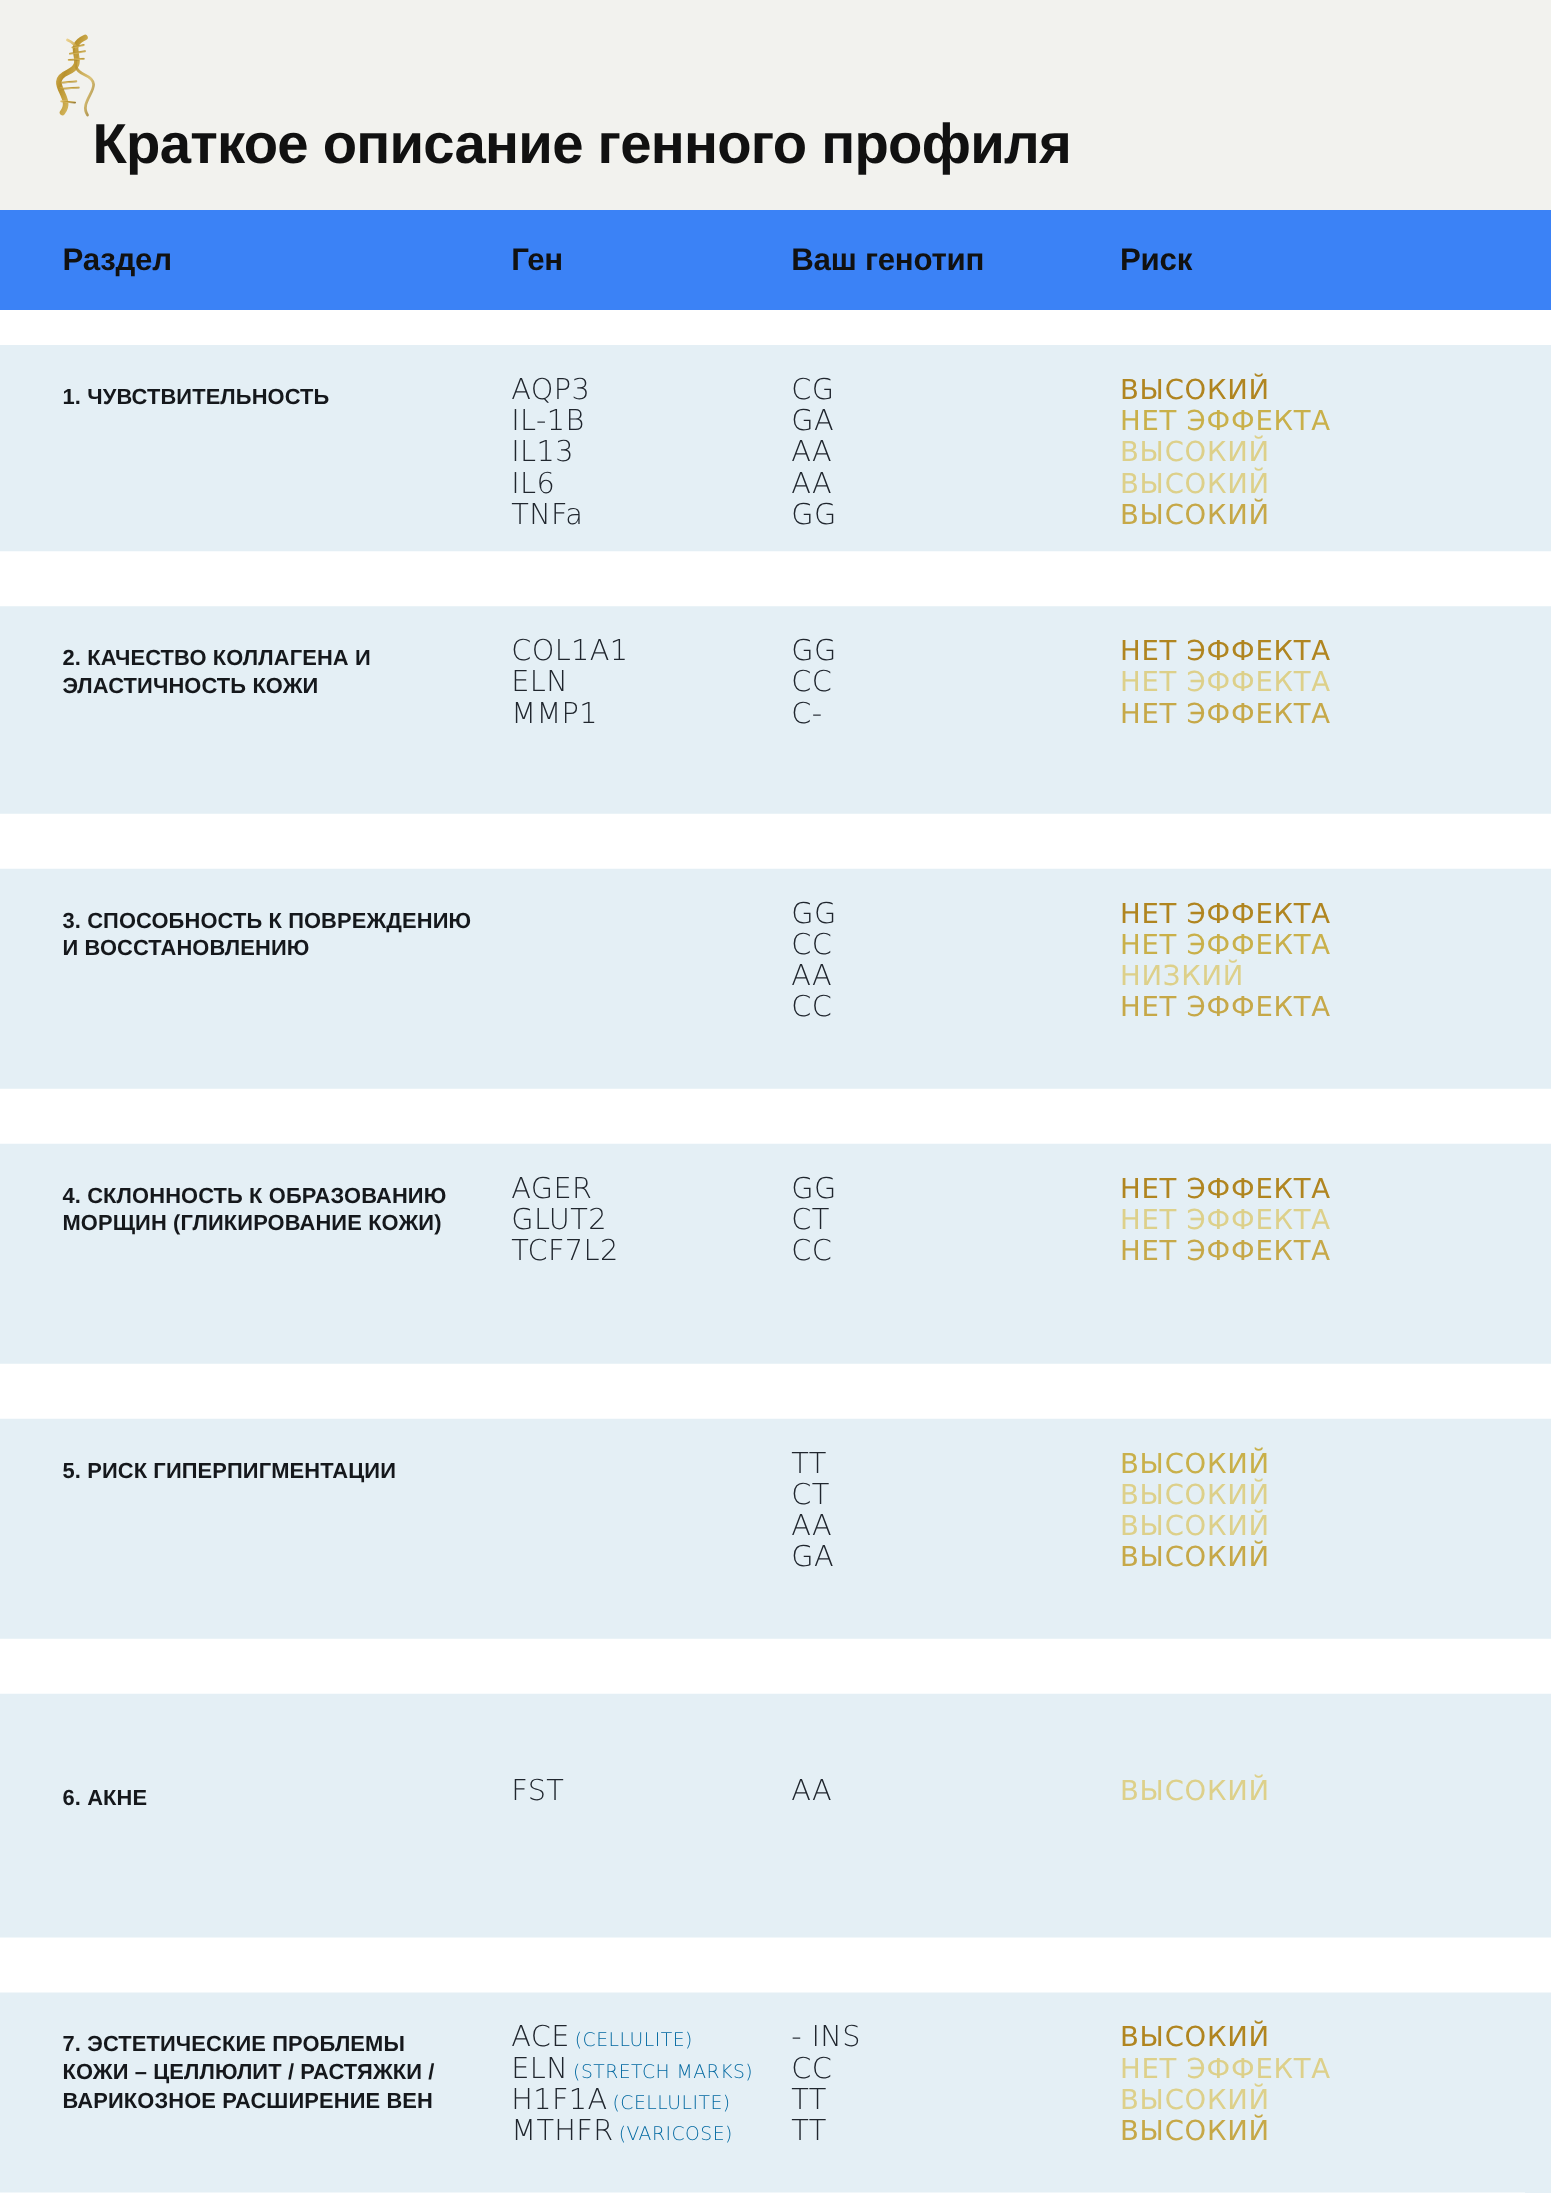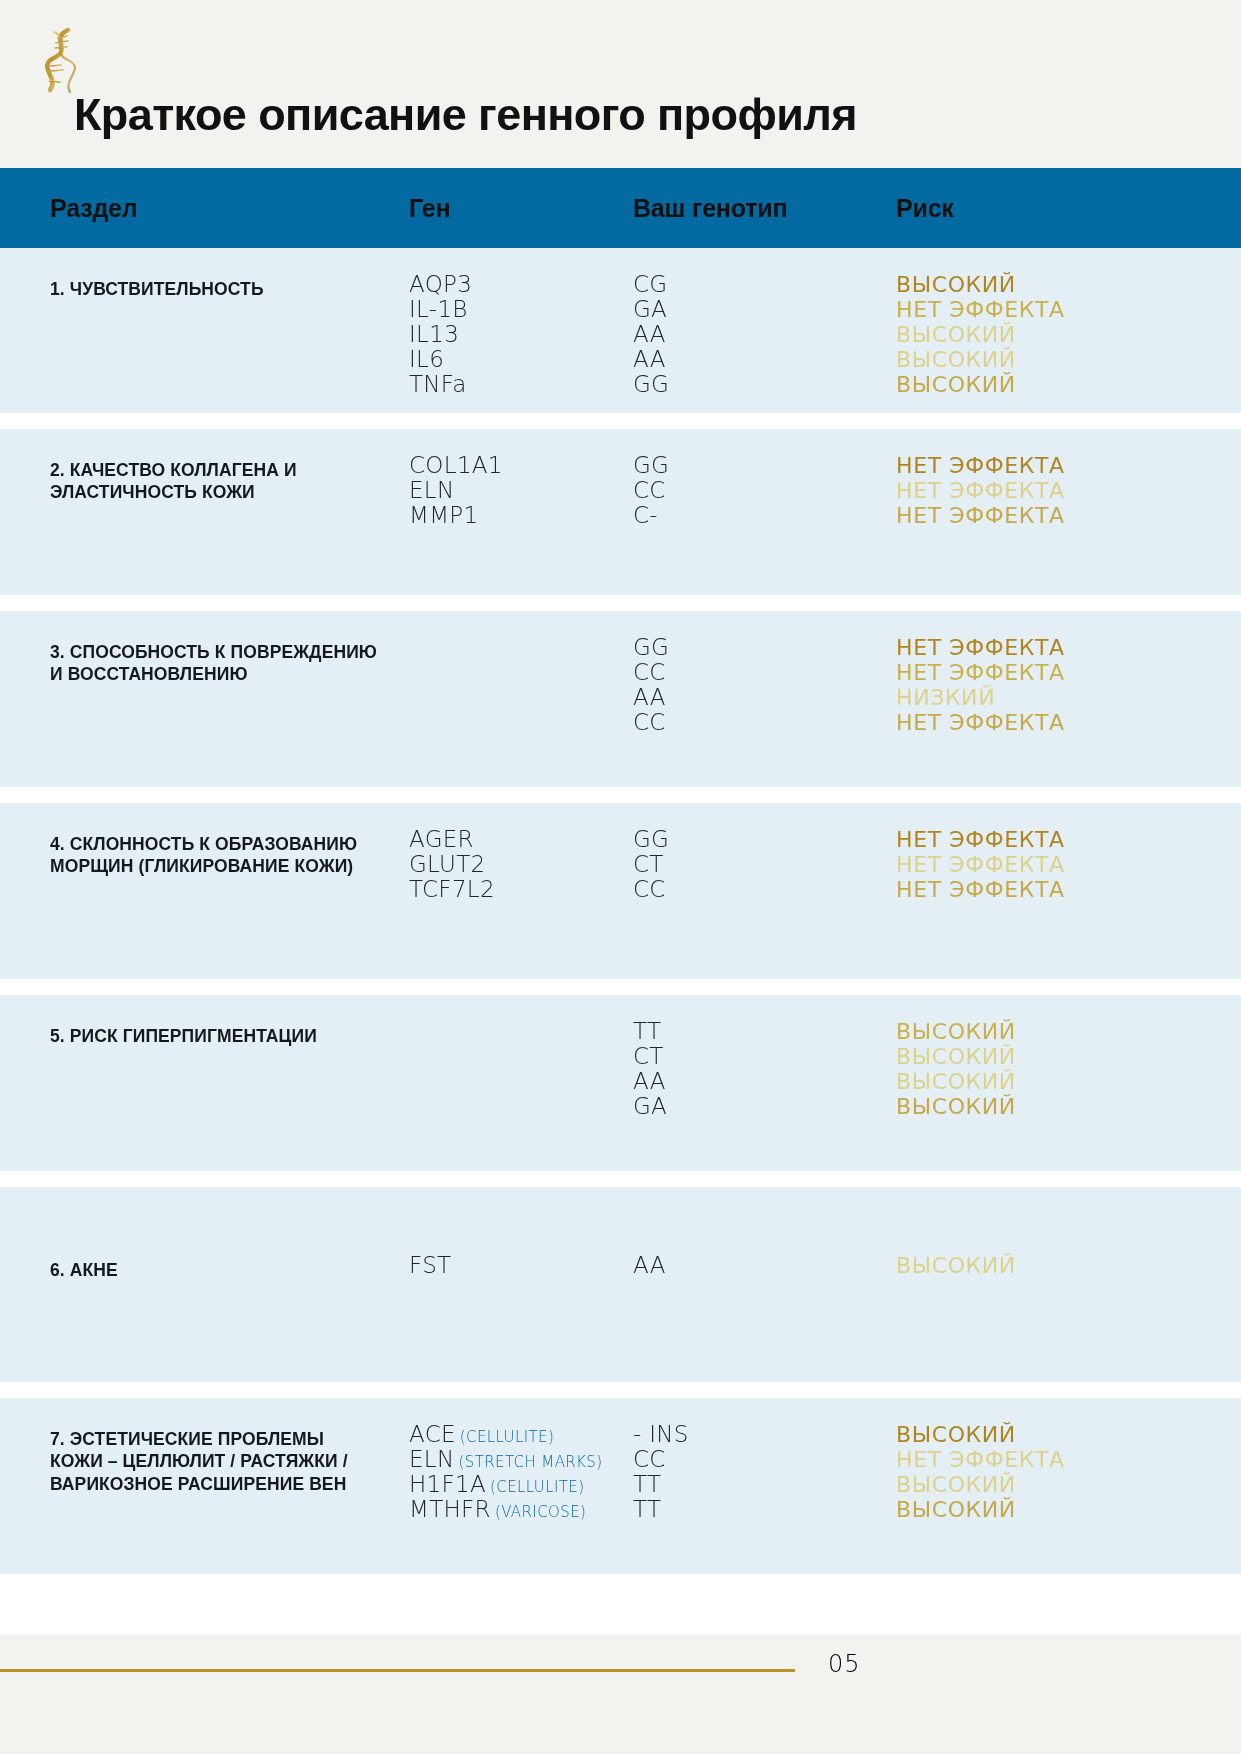--- a/index.html
+++ b/index.html
@@ -46,21 +46,21 @@
     font-size: 45px;
     font-weight: bold;
     color: #111111;
     letter-spacing: -0.6px;
     white-space: nowrap;
     line-height: 1;
   }
 
   
   .table-head {
-    background: #0369a1;
+    background: #3b82f6;
     height: 80px;
     position: relative;
     flex: 0 0 auto;
   }
   .table-head .col {
     position: absolute;
     top: 26px;
     font-size: 25px;
     font-weight: bold;
     color: #111111;
@@ -78,20 +78,21 @@
     display: flex;
     flex-direction: column;
     background: #ffffff;
   }
   .block {
     background: #e4eff5;
     position: relative;
     width: 100%;
     box-sizing: border-box;
     margin-bottom: 16px;
+    margin-top: 28px;
   }
   .block-inner {
     position: relative;
     padding: 30px 0 0 0;
     height: 100%;
     box-sizing: border-box;
   }
   .sec-title {
     position: absolute;
     left: 50px;

